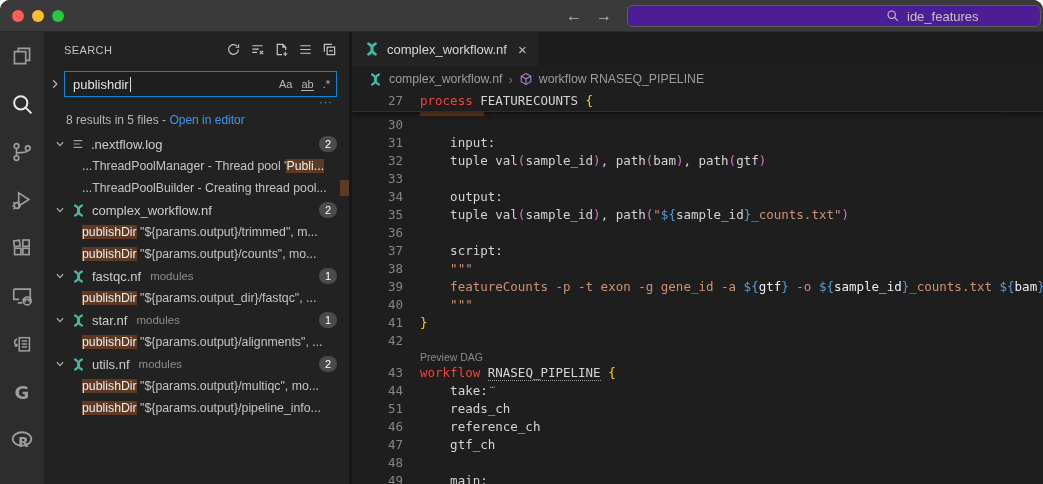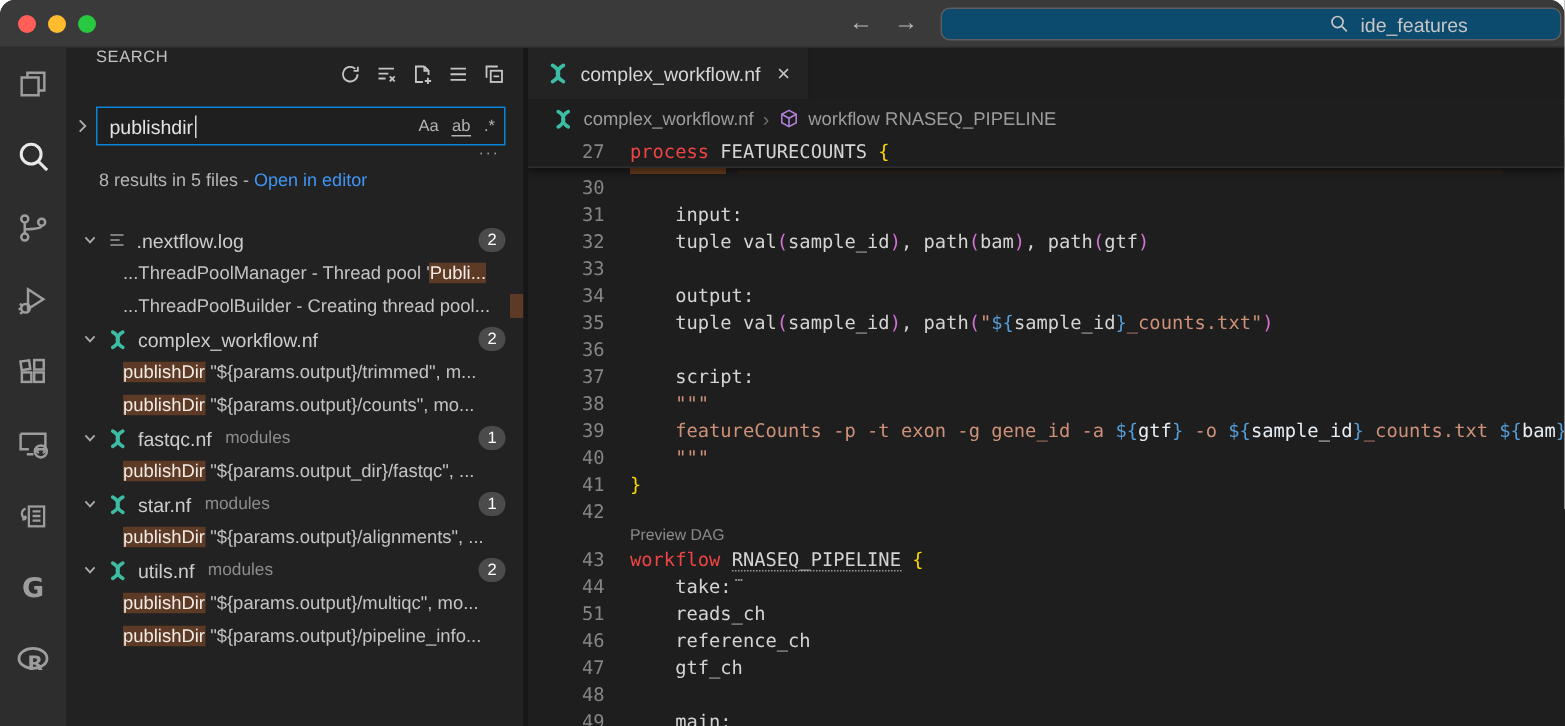--- a/index.html
+++ b/index.html
@@ -6,46 +6,46 @@
   *{box-sizing:border-box;}
   .window{width:1043px;height:484px;background:#1e1e1e;border-radius:10px 10px 0 0;overflow:hidden;
     font-family:"Liberation Sans","DejaVu Sans",sans-serif;position:relative;}
   
   .titlebar{height:32px;background:#3a3a3b;display:flex;align-items:center;position:relative;border-bottom:1px solid #2b2b2b;}
   .traffic{display:flex;gap:8px;margin-left:12px;}
   .tl{width:12px;height:12px;border-radius:50%;}
   .tl.red{background:#ff5f57;} .tl.yel{background:#febc2e;} .tl.grn{background:#28c840;}
   .navarrows{position:absolute;left:566px;display:flex;gap:14px;color:#b9b9b9;font-size:16px;line-height:1;}
   .navarrows span{cursor:default;}
-  .cmdbox{position:absolute;left:627px;right:2px;top:5px;height:22px;background:#0c4a6e;border:1px solid #5d5d5e;
+  .cmdbox{position:absolute;left:627px;right:2px;top:5px;height:22px;background:#4c1d95;border:1px solid #5d5d5e;
     border-radius:6px;color:#c6c6c6;font-size:13px;}
   .cmdlabel{position:absolute;left:258px;top:0;height:20px;display:flex;align-items:center;gap:7px;}
   
   .main{display:flex;height:452px;}
   
   .activitybar{width:44px;background:#2d2d2d;display:flex;flex-direction:column;align-items:center;flex:none;overflow:hidden;}
   .act{height:48px;width:44px;display:flex;align-items:center;justify-content:center;color:#9d9d9d;flex:none;}
   .act.active{color:#e8e8e8;}
   .gl-g{font-size:18px;font-weight:bold;color:#9d9d9d;font-family:"DejaVu Sans",sans-serif;}
   
   .sidebar{width:308px;background:#222223;flex:none;border-right:3px solid #161617;position:relative;overflow:hidden;}
-  .sb-header{height:35px;display:flex;padding:0 12px 0 20px;gap:11px;}
+  .sb-header{height:35px;display:flex;align-items:center;padding:0 12px 0 20px;gap:11px;}
   .sb-title{font-size:11px;color:#c2c2c2;letter-spacing:.4px;}
   .sb-actions{margin-left:auto;display:flex;gap:9px;align-items:center;color:#c5c5c5;}
   .search-row{display:flex;align-items:center;margin:4px 12px 0 4px;gap:2px;}
   .replace-toggle{width:14px;display:flex;justify-content:center;color:#b0b0b0;}
   .searchbox{flex:1;height:26px;background:#1f1f20;border:1px solid #0a84d8;display:flex;align-items:center;padding:0 6px 0 8px;}
   .searchtext{color:#e3e3e3;font-size:13px;white-space:pre;}
   .caret{display:inline-block;width:1px;height:15px;background:#d7d7d7;margin-left:1px;vertical-align:middle;}
   .sb-opts{margin-left:auto;display:flex;gap:9px;align-items:center;color:#b5b5b5;font-size:11px;}
   .opt-ww{border-bottom:1px solid #b5b5b5;}
   .ellipsis-row{height:13px;text-align:right;padding-right:16px;color:#9a9a9a;font-size:11px;letter-spacing:1px;line-height:10px;}
   .summary{padding:3px 0 2px 22px;font-size:12px;color:#b6b6b6;}
   .summary a{color:#3f96f5;text-decoration:none;cursor:pointer;}
-  .results{margin-top:20px;}
+  .results{margin-top:4px;}
   .frow{height:22px;display:flex;align-items:center;padding-left:9px;gap:4px;position:relative;white-space:nowrap;}
   .fname{color:#cccccc;font-size:13px;margin-left:2px;}
   .fdesc{color:#8d8d8d;font-size:11.5px;margin-left:5px;}
   .badge{position:absolute;right:12px;top:3px;background:#4b4b4c;color:#ffffff;font-size:11px;border-radius:10px;
     min-width:18px;height:16px;display:flex;align-items:center;justify-content:center;padding:0 5px;}
   .mrow{height:22px;display:flex;align-items:center;padding-left:38px;position:relative;overflow:hidden;white-space:nowrap;}
   .mtext{color:#c3c3c3;font-size:12.3px;overflow:hidden;white-space:pre;}
   .hl{background:#5d3a26;color:#f1ece6;}
   .edgechip{position:absolute;right:0;top:3px;bottom:3px;width:9px;background:#5d3a26;}
   

